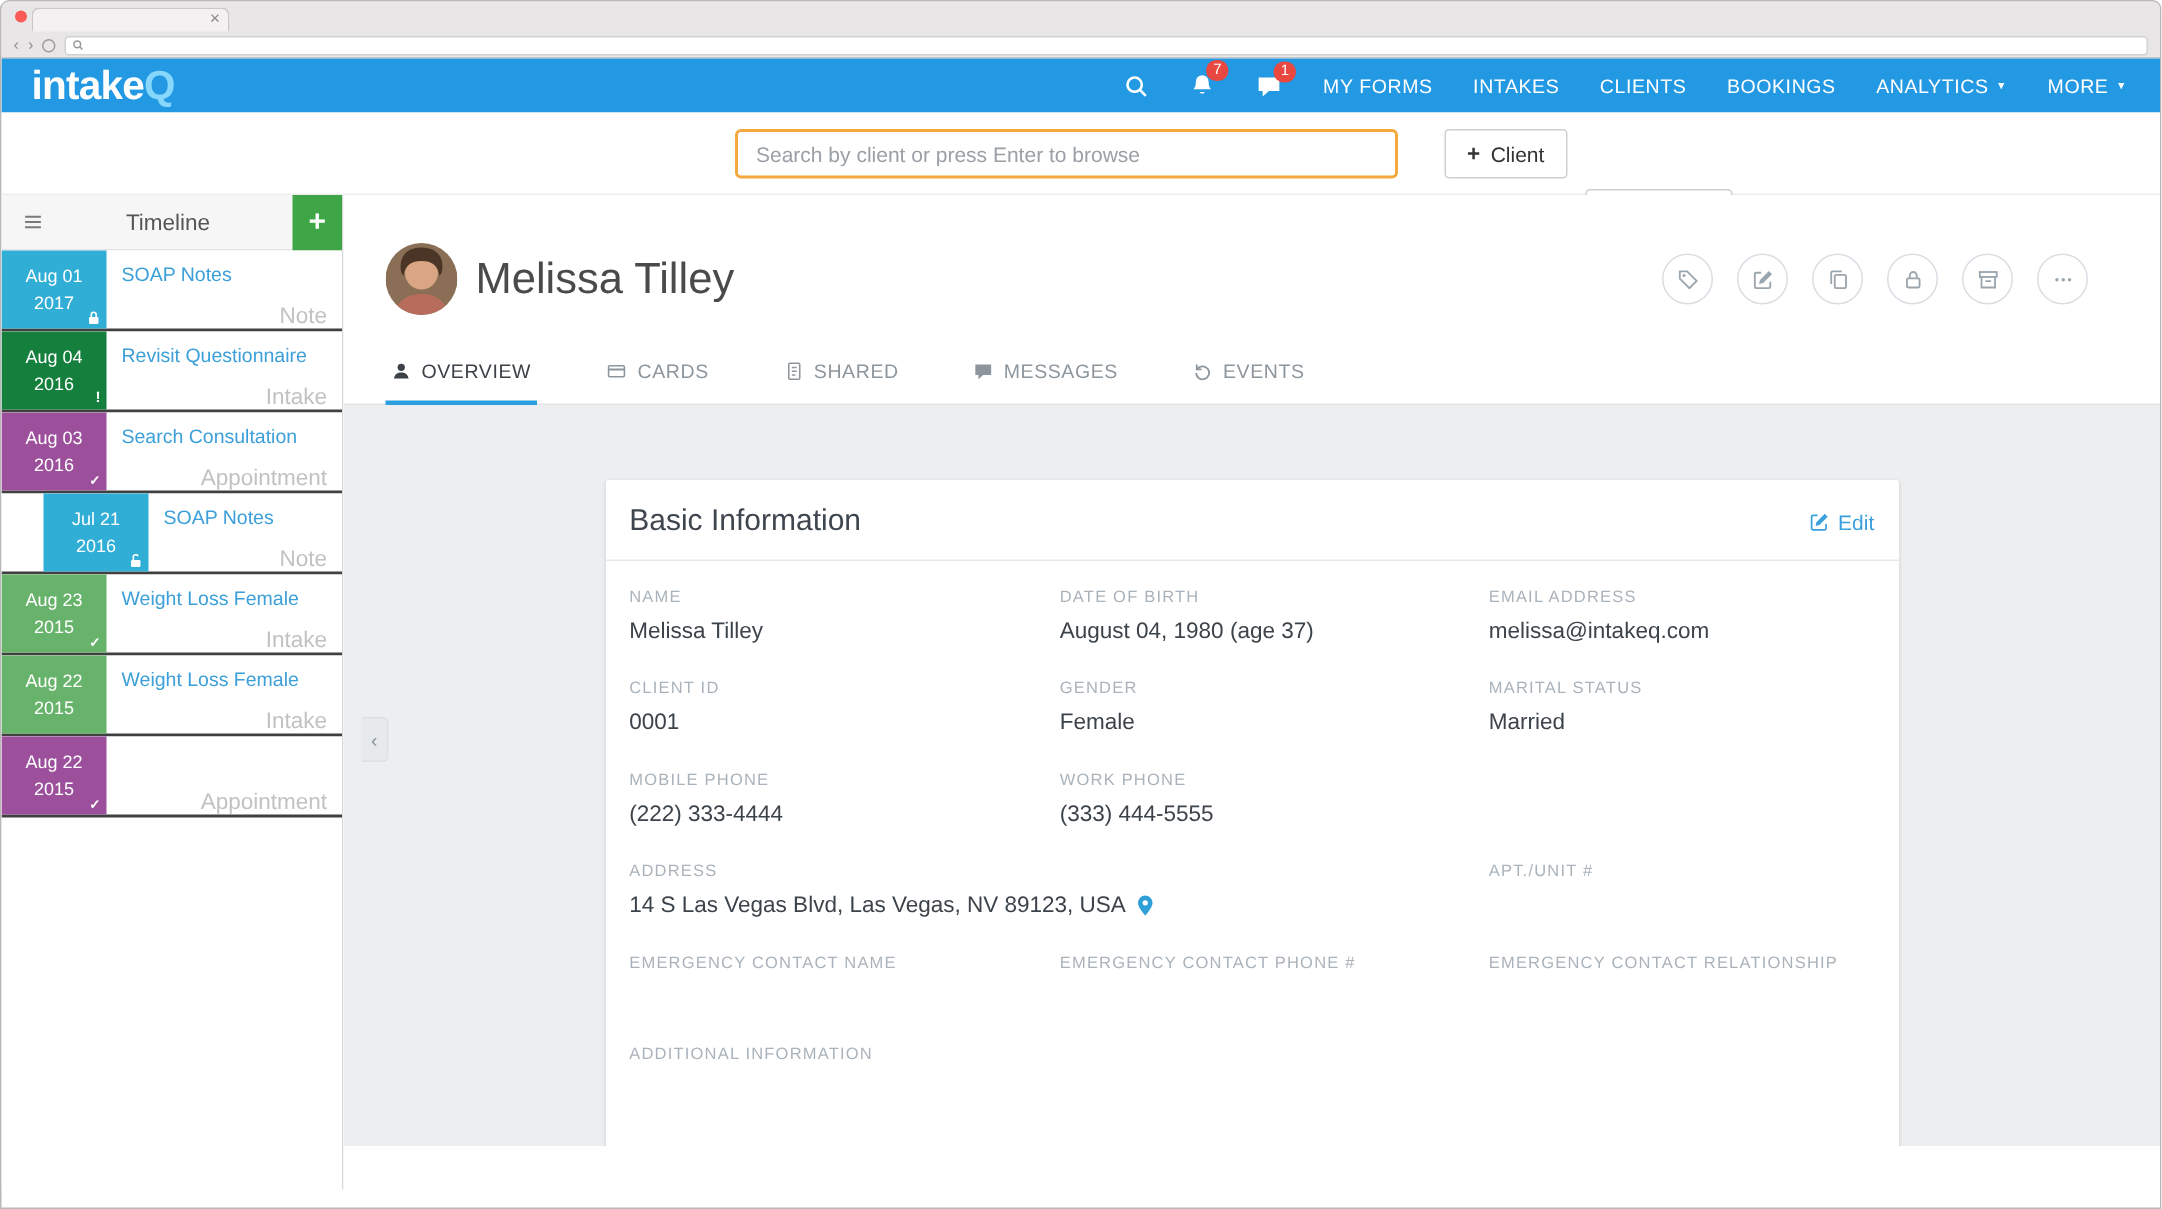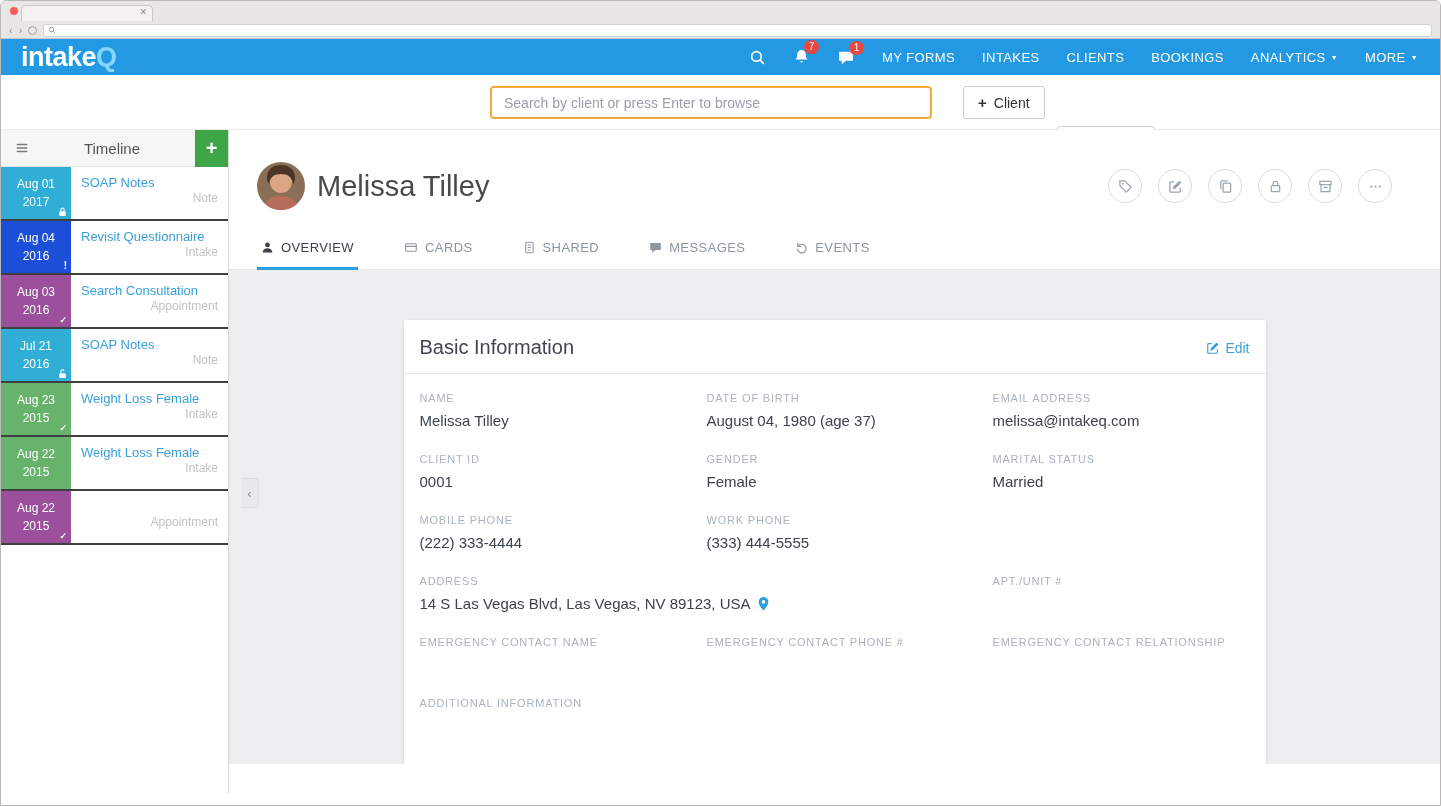--- a/index.html
+++ b/index.html
@@ -45,21 +45,21 @@
   .sidebar { width:228px; border-right:1px solid #d8d8d8; background:#fff; flex:0 0 228px; }
   .sb-header { height:37px; background:#f6f6f6; border-bottom:1px solid #e3e3e3; display:flex; align-items:center; }
   .sb-burger { padding:0 0 0 14px; display:flex; cursor:pointer; }
   .sb-title { flex:1; text-align:center; font-size:15px; color:#555; }
   .sb-add { width:33px; height:37px; background:#3ea647; color:#fff; font-size:20px; font-weight:bold; display:flex; align-items:center; justify-content:center; cursor:pointer; }
   .tl-item { position:relative; display:flex; height:54px; border-bottom:2px solid #404040; cursor:pointer; background:#fff; }
   .tl-date { width:70px; flex:0 0 70px; color:#fff; font-size:12px; display:flex; flex-direction:column; align-items:center; justify-content:center; line-height:1.5; position:relative; }
   .tl-status { position:absolute; right:4px; bottom:2px; color:#fff; font-size:9px; line-height:1; display:flex; }
   .tl-body { flex:1; position:relative; padding:8px 10px 0 10px; }
   .tl-title { font-size:13px; color:#3b9fd9; text-decoration:none; display:block; line-height:1.2; }
-  .tl-type { position:absolute; right:10px; bottom:14px; font-size:12px; color:#c2c2c2;padding-left:28px; }
+  .tl-type { position:absolute; right:10px; bottom:0; font-size:15px; color:#c2c2c2;padding-left:28px; }
 
   
   .main { flex:1; position:relative; background:#fff; overflow:hidden; }
   .collapse-handle { position:absolute; left:12px; top:348px; width:18px; height:30px; background:#e7eaec; border:1px solid #dcdfe1; border-left:none; border-radius:0 4px 4px 0; display:flex; align-items:center; justify-content:center; color:#8a959c; font-size:13px; cursor:pointer; z-index:5; }
 
   .client-header { display:flex; align-items:center; padding:32px 48px 0 28px; }
   .avatar { width:48px; height:48px; border-radius:50%; overflow:hidden; flex:0 0 48px; }
   .client-name { font-size:29px; font-weight:400; color:#4a4a4a; margin-left:12px; }
   .actions { margin-left:auto; display:flex; gap:16px; }
   .action-btn { width:34px; height:34px; border:1px solid #d9dee3; border-radius:50%; background:#fff; color:#9aa5ad; display:flex; align-items:center; justify-content:center; cursor:pointer; }
@@ -193,21 +193,21 @@
               </svg>
             </span>
         </div>
         <div class="tl-body">
           <a class="tl-title">SOAP Notes</a>
           <span class="tl-type">Note</span>
         </div>
       </div>
 
       <div class="tl-item">
-        <div class="tl-date" style="background-color: #1d4ed8;">
+        <div class="tl-date" style="background-color: #15803d;">
           <span>Aug 04</span>
             <span>2016</span>
           <span class="tl-status" style="font-weight:bold;font-size:10px;">!</span>
         </div>
         <div class="tl-body">
           <a class="tl-title">Revisit Questionnaire</a>
           <span class="tl-type">Intake</span>
         </div>
       </div>
 
@@ -217,21 +217,21 @@
             <span>2016</span>
           <span class="tl-status" style="font-weight:bold;">✓</span>
         </div>
         <div class="tl-body">
           <a class="tl-title">Search Consultation</a>
           <span class="tl-type">Appointment</span>
         </div>
       </div>
 
       <div class="tl-item">
-        <div class="tl-date" style="background-color: rgb(48, 174, 214);">
+        <div class="tl-date" style="background-color: rgb(48, 174, 214); margin-left: 28px;">
           <span>Jul 21</span>
             <span>2016</span>
           <span class="tl-status">
               <svg width="9" height="10" viewBox="0 0 10 11">
                 <rect x="1.5" y="4.7" width="7" height="5.3" rx="1" fill="#fff"></rect>
                 <path d="M3.2 4.7V2.6a1.8 1.8 0 0 1 3.5-.6" stroke="#fff" stroke-width="1.2" fill="none"></path>
               </svg>
             </span>
         </div>
         <div class="tl-body">

